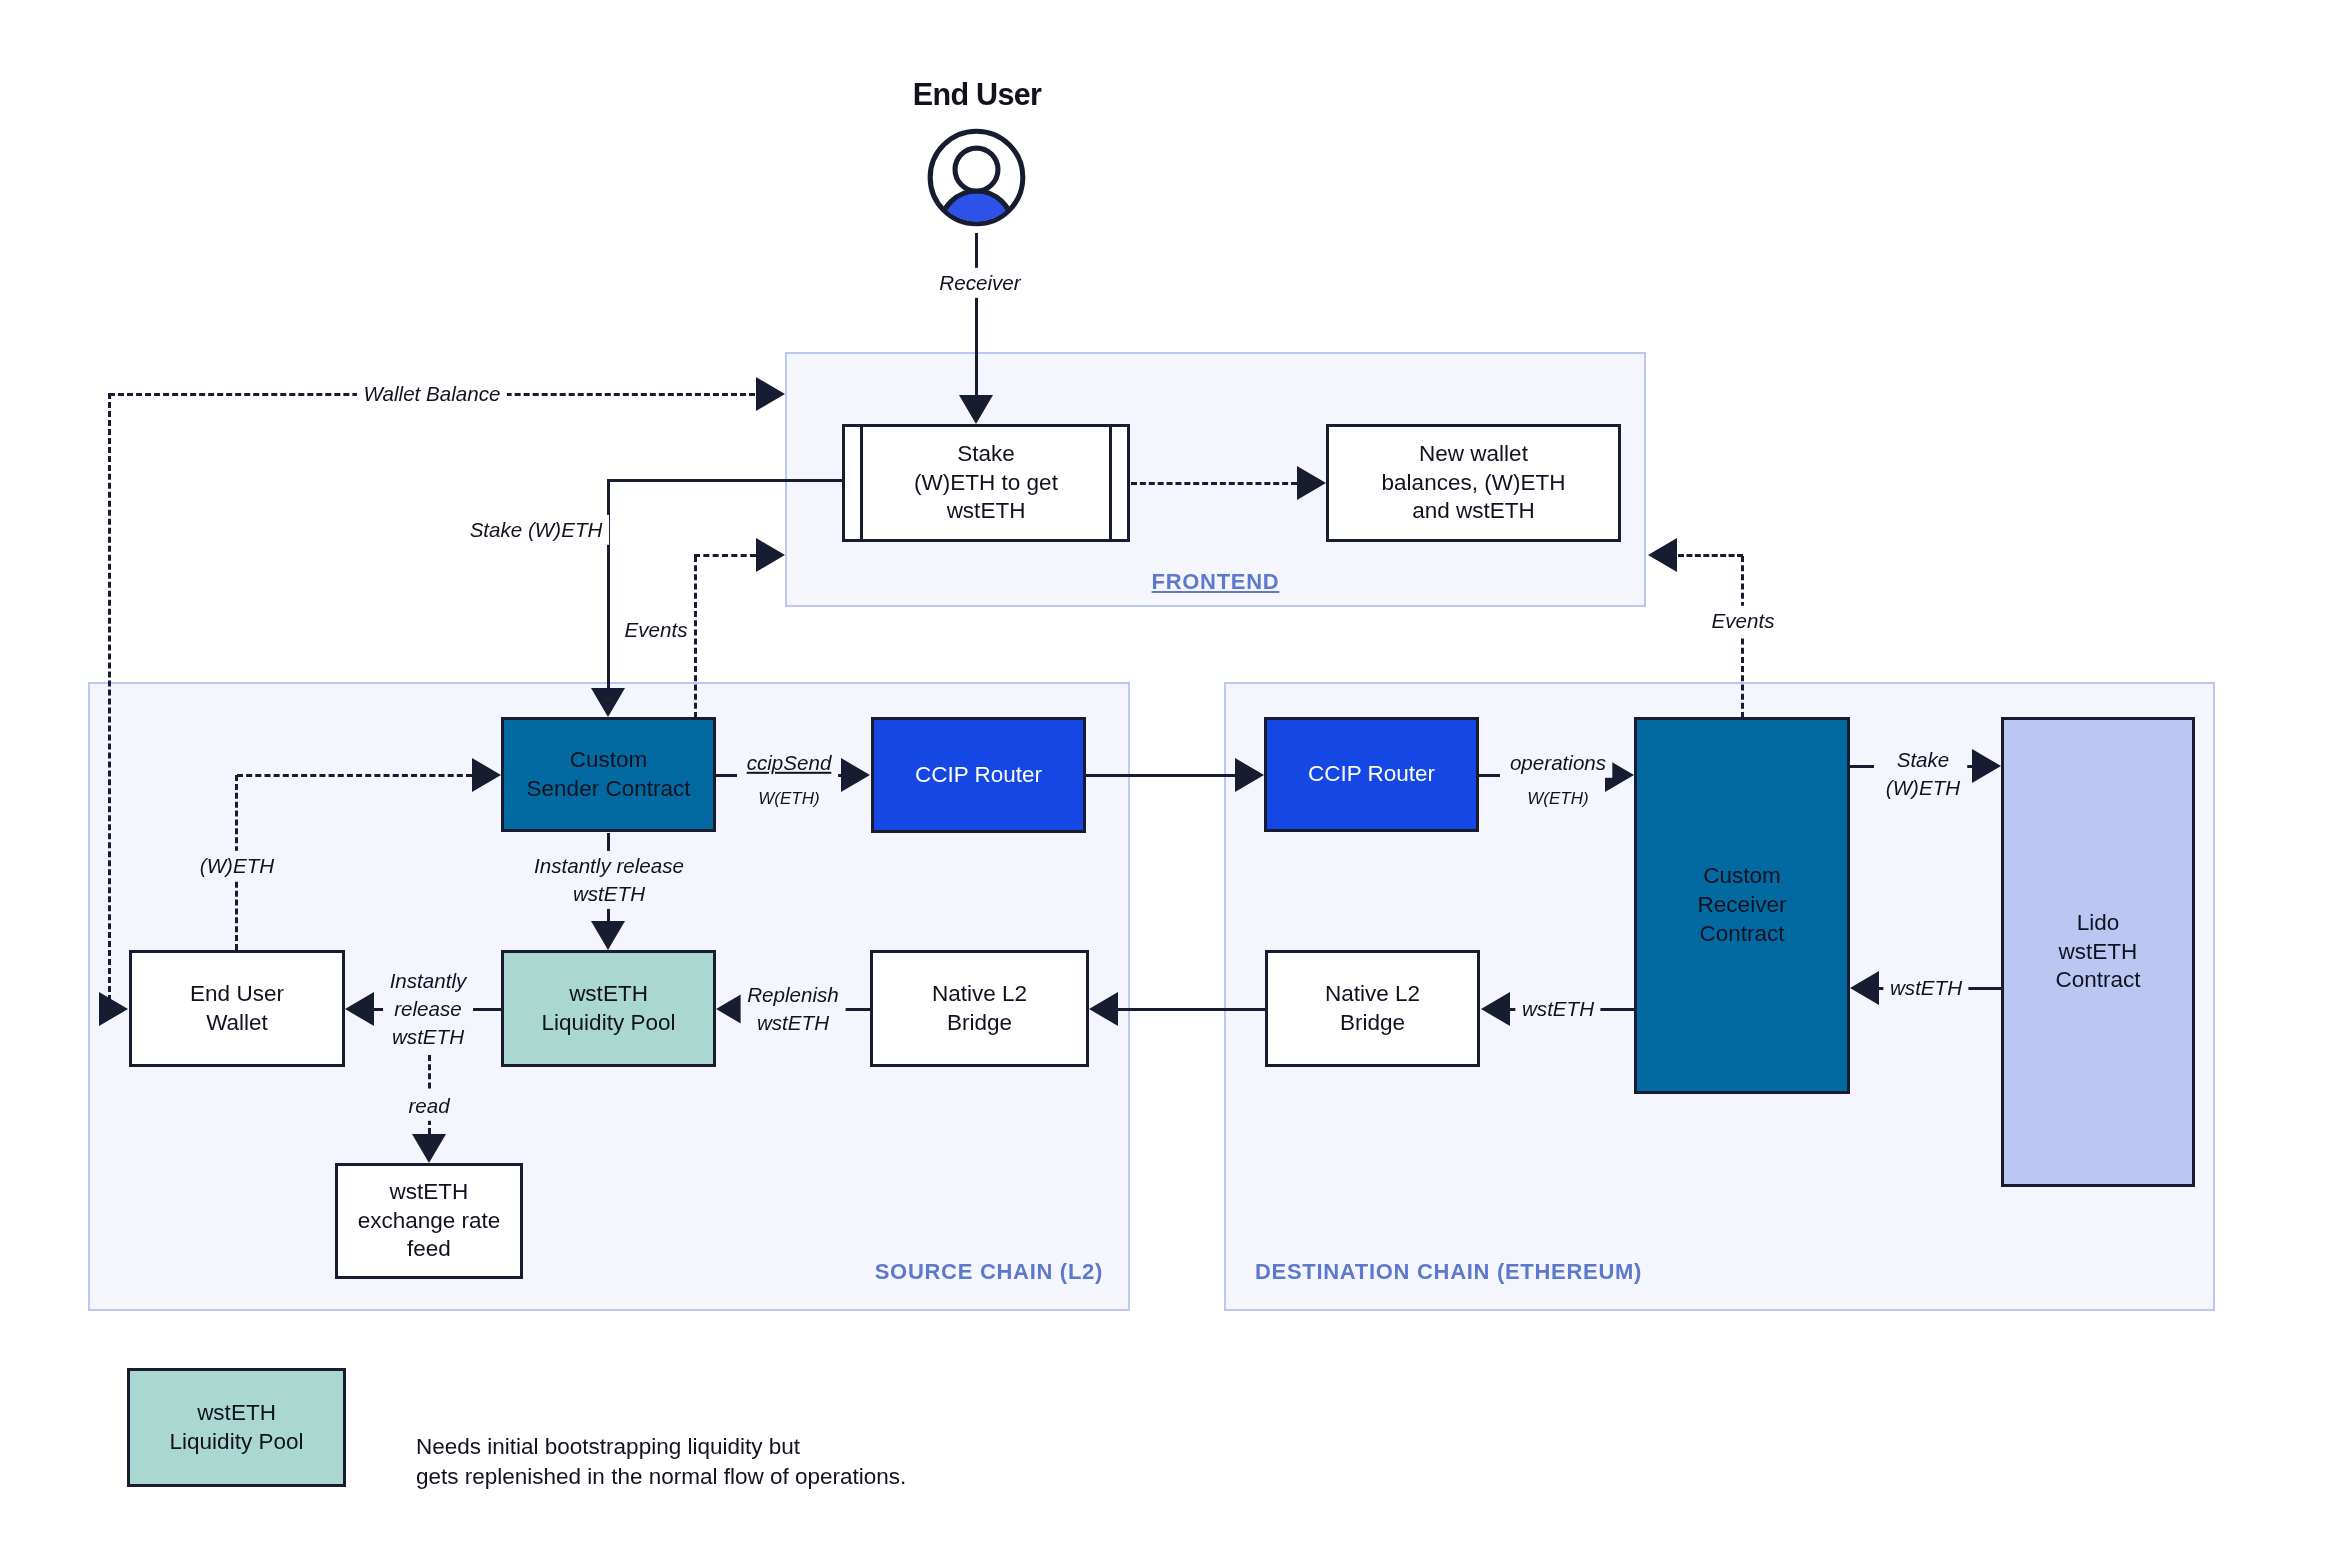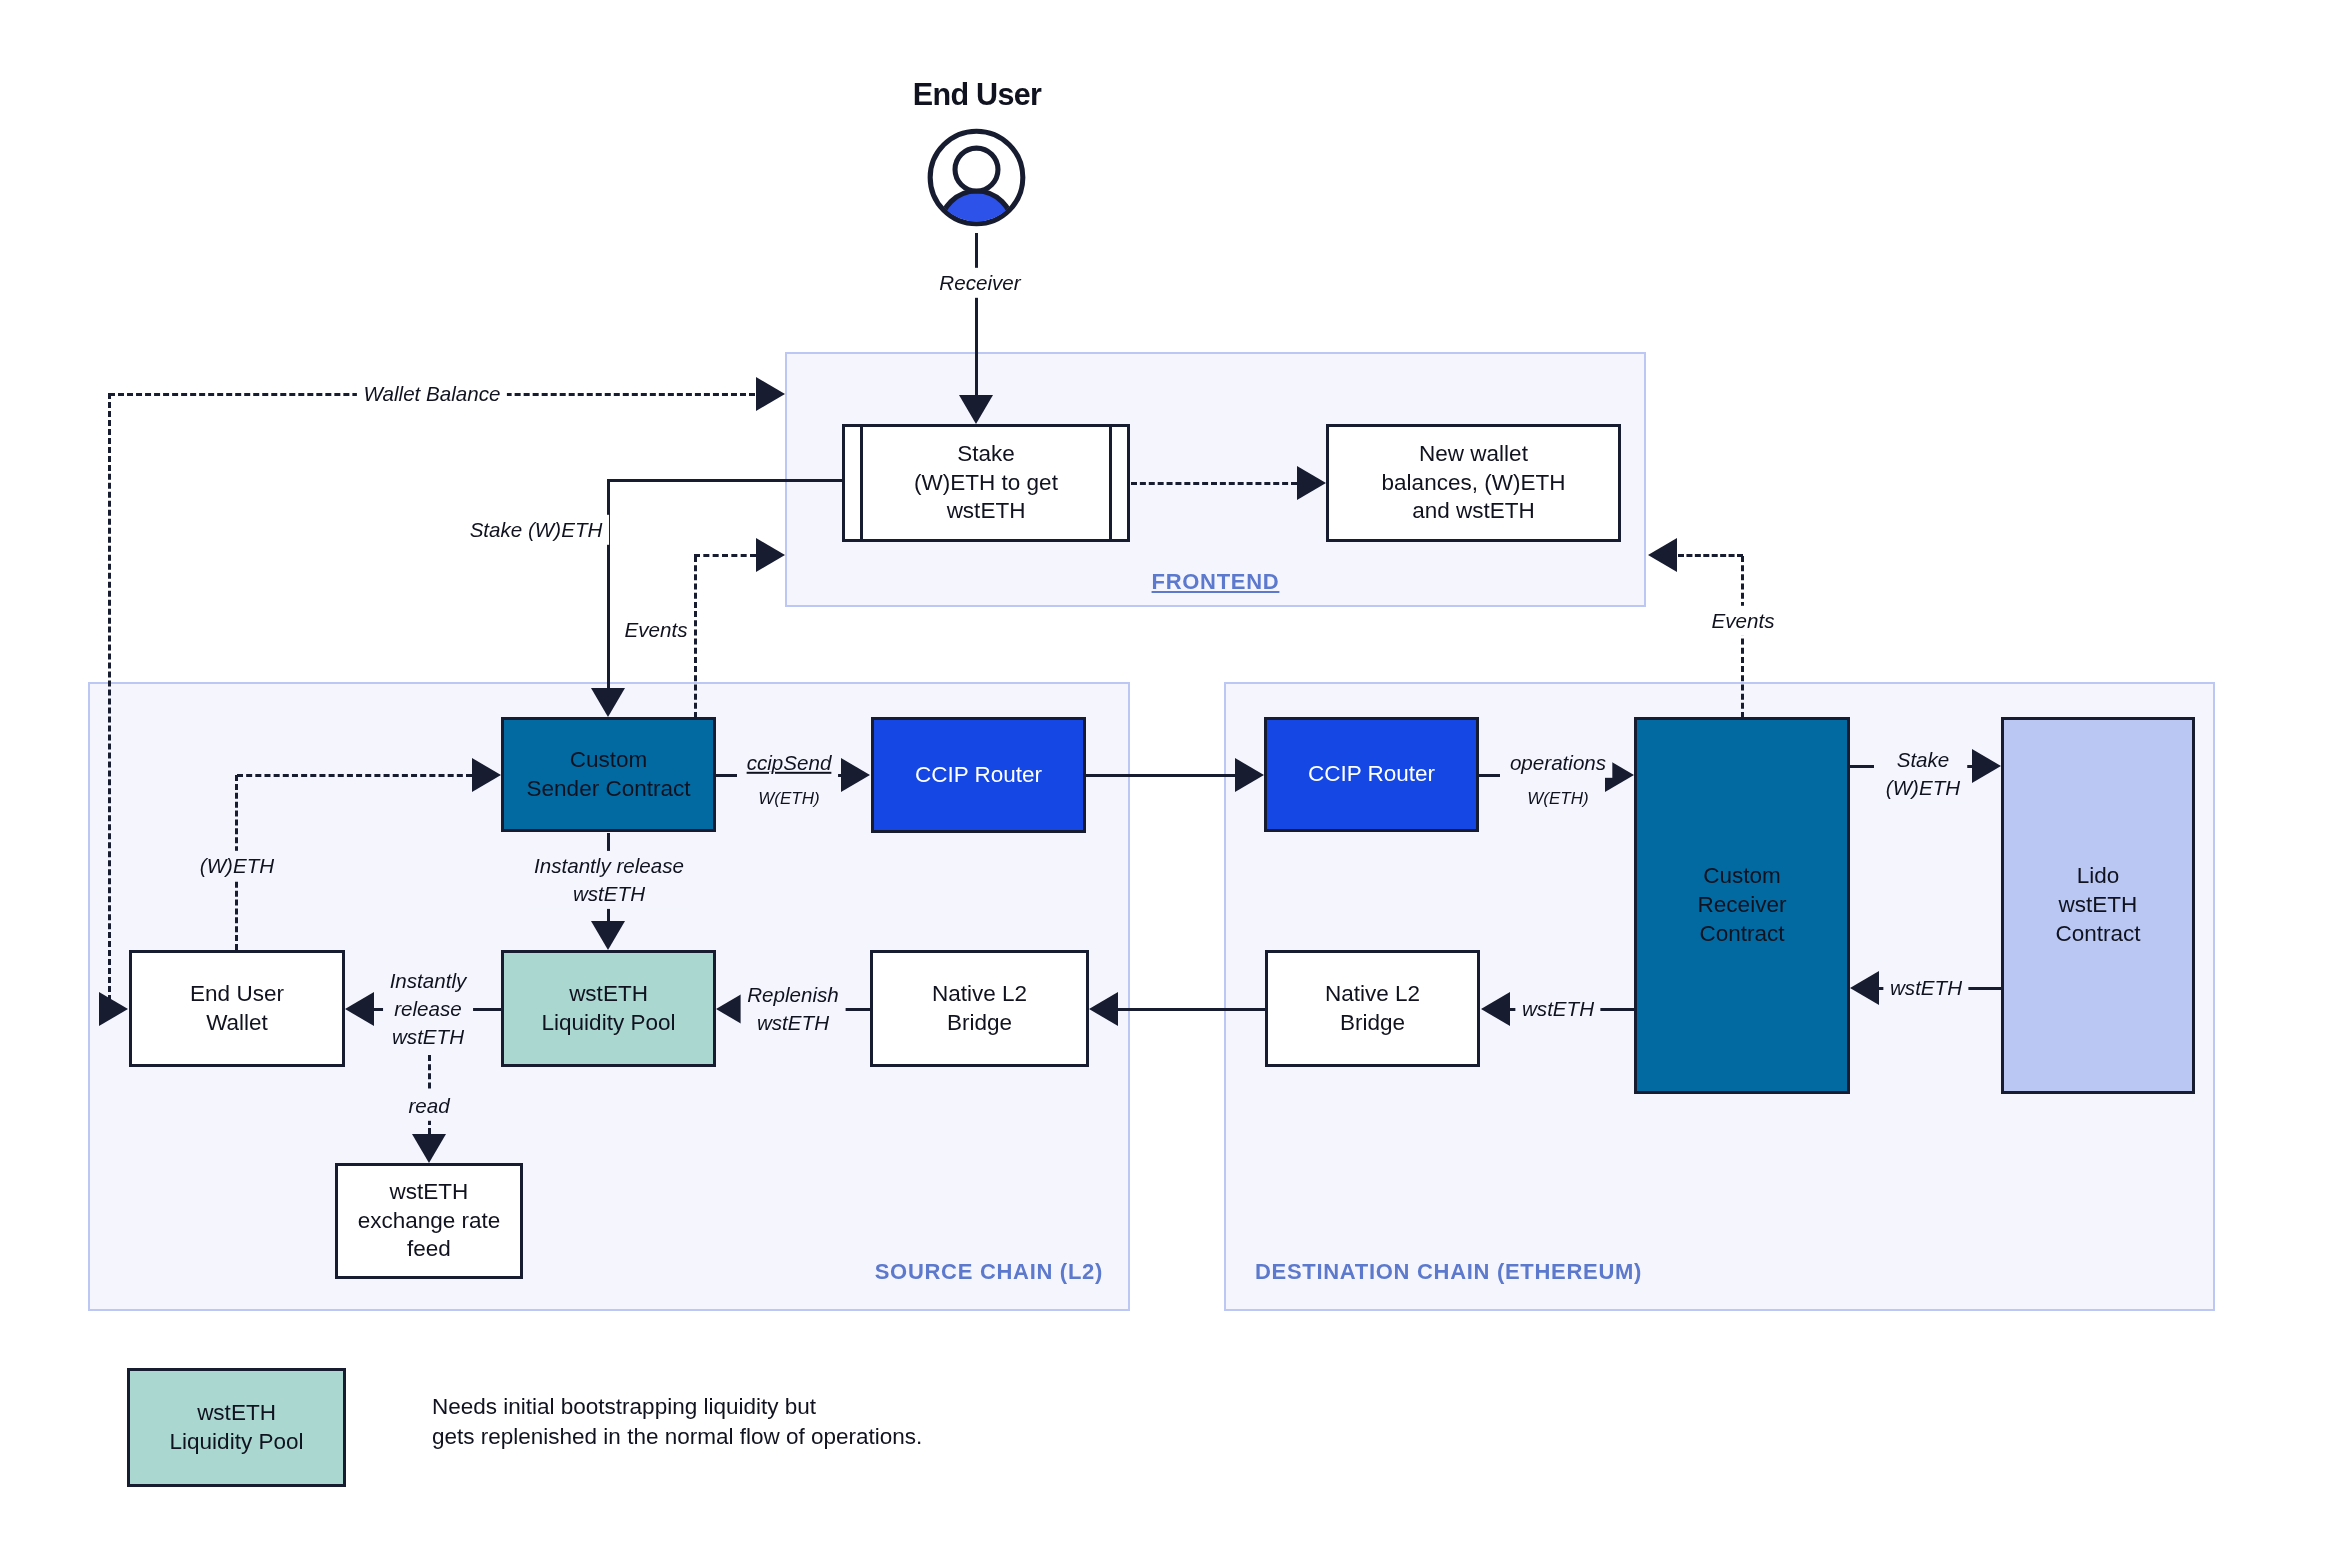--- a/index.html
+++ b/index.html
@@ -132,21 +132,21 @@
 balances, (W)ETH
 and wstETH</div>
 
   <div class="node yellow" style="left:501px;top:717px;width:215px;height:115px;">Custom
 Sender Contract</div>
   <div class="node blue" style="left:871px;top:717px;width:215px;height:116px;">CCIP Router</div>
   <div class="node blue" style="left:1264px;top:717px;width:215px;height:115px;">CCIP Router</div>
   <div class="node yellow" style="left:1634px;top:717px;width:216px;height:377px;">Custom
 Receiver
 Contract</div>
-  <div class="node purple" style="left:2001px;top:717px;width:194px;height:377px;">Lido
+  <div class="node purple" style="left:2001px;top:717px;width:194px;height:470px;">Lido
 wstETH
 Contract</div>
 
   <div class="node" style="left:129px;top:950px;width:216px;height:117px;">End User
 Wallet</div>
   <div class="node teal" style="left:501px;top:950px;width:215px;height:117px;">wstETH
 Liquidity Pool</div>
   <div class="node" style="left:870px;top:950px;width:219px;height:117px;">Native L2
 Bridge</div>
   <div class="node" style="left:1265px;top:950px;width:215px;height:117px;">Native L2
@@ -175,17 +175,17 @@
   <div class="elabel onpanel" style="left:428px;top:1009px;">Instantly
 release
 wstETH</div>
   <div class="elabel onpanel" style="left:609px;top:880px;">Instantly release
 wstETH</div>
   <div class="elabel onpanel" style="left:429px;top:1106px;">read</div>
   <div class="elabel onpanel" style="left:237px;top:866px;">(W)ETH</div>
 
   <div class="node teal" style="left:127px;top:1368px;width:219px;height:119px;">wstETH
 Liquidity Pool</div>
-  <div class="note" style="left:416px;top:1392px;margin-left:16px;">Needs initial bootstrapping liquidity but
+  <div class="note" style="left:416px;top:1432px;">Needs initial bootstrapping liquidity but
 gets replenished in the normal flow of operations.</div>
 
 </div>
 
 
 </body></html>

